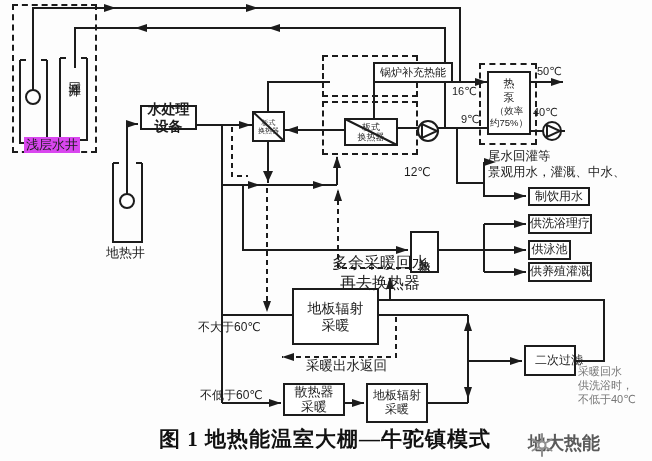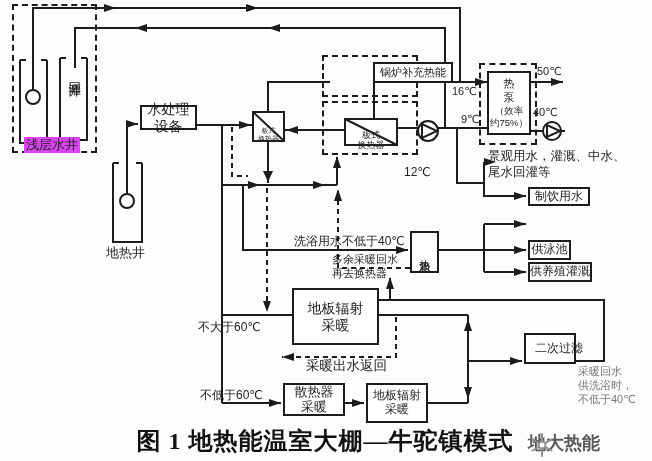--- a/index.html
+++ b/index.html
@@ -14,26 +14,26 @@
     display:flex;flex-direction:column;align-items:center;justify-content:center;
     line-height:1.15;text-align:center;box-sizing:border-box;white-space:nowrap;
   }
   .dashed{
     position:absolute;border:2px dashed #1c1c1c;background:transparent;box-sizing:border-box;
   }
   .lbl{position:absolute;white-space:nowrap;line-height:1.25;}
   .vtext{writing-mode:vertical-rl;text-orientation:upright;letter-spacing:1px;}
   .hxlbl{
     position:absolute;display:flex;flex-direction:column;align-items:center;justify-content:center;
-    color:#2a2a2a;line-height:1.1;text-align:center;margin-top:8px;
+    color:#2a2a2a;line-height:1.1;text-align:center;
   }
   #caption{
     position:absolute;left:90px;top:425px;width:470px;text-align:center;
     font-family:"Liberation Serif","DejaVu Serif",serif;font-weight:bold;
-    font-size:24px;letter-spacing:1px;color:#111;
+    font-size:21px;letter-spacing:1px;color:#111;
   }
   #logo{
     position:absolute;left:528px;top:431px;display:flex;align-items:center;gap:4px;
     color:#5a5a5a;font-weight:bold;font-size:18px;
   }
   .muted{color:#767676;}
 </style>
 </head>
 <body>
 
@@ -162,21 +162,21 @@
       <circle cx="552" cy="131" r="9" fill="#fff" stroke="#1c1c1c" stroke-width="2"></circle>
       <polygon points="547,125 547,137 560,131" fill="none" stroke="#1c1c1c" stroke-width="2"></polygon>
     </g>
   </svg>
 
   <div class="dashed" style="left:12px;top:4px;width:85px;height:149px;"></div>
   <div class="dashed" style="left:322px;top:55px;width:96px;height:42px;"></div>
   <div class="dashed" style="left:322px;top:101px;width:96px;height:54px;"></div>
   <div class="dashed" style="left:479px;top:63px;width:58px;height:82px;"></div>
 
-  <div class="box" style="left:140px;top:105px;width:57px;height:25px;font-size:14px;">
+  <div class="box" style="left:140px;top:105px;width:57px;height:25px;font-size:14px;font-weight:bold;">
     <span>水处理</span>
     <span>设备</span>
   </div>
 
   <div class="hxlbl" style="left:253px;top:113px;width:31px;height:27px;font-size:7px;">
     <span>板式</span>
     <span>换热器</span>
   </div>
   <div class="hxlbl" style="left:346px;top:121px;width:50px;height:23px;font-size:9px;">
     <span>板式</span>
@@ -207,52 +207,54 @@
   <div class="box" style="left:283px;top:383px;width:62px;height:33px;font-size:13px;">
     <span>散热器</span>
     <span>采暖</span>
   </div>
 
   <div class="box" style="left:366px;top:383px;width:62px;height:40px;font-size:12px;">
     <span>地板辐射</span>
     <span>采暖</span>
   </div>
 
-  <div class="box" style="left:524px;top:333px;width:52px;height:31px;font-size:12px;padding-left:18px;">
+  <div class="box" style="left:524px;top:345px;width:52px;height:31px;font-size:12px;padding-left:18px;">
     <span>二次过滤</span>
   </div>
 
   <div class="box" style="left:528px;top:187px;width:62px;height:19px;font-size:12px;">
     <span>制饮用水</span>
+  </div>
+  <div class="box" style="left:528px;top:214px;width:64px;height:20px;font-size:12px;">
+    <span>供洗浴理疗</span>
   </div>
   <div class="box" style="left:528px;top:240px;width:43px;height:20px;font-size:12px;">
     <span>供泳池</span>
   </div>
   <div class="box" style="left:528px;top:262px;width:64px;height:20px;font-size:12px;">
     <span>供养殖灌溉</span>
   </div>
 
   <div class="lbl" style="left:24px;top:137px;font-size:13px;background:#d946ef;padding:0 2px;">浅层水井</div>
   <div class="lbl vtext" style="left:66px;top:72px;font-size:12.5px;">回灌井</div>
   <div class="lbl" style="left:106px;top:245px;font-size:13px;">地热井</div>
 
   <div class="lbl" style="left:452px;top:85px;font-size:11px;">16℃</div>
   <div class="lbl" style="left:461px;top:113px;font-size:11px;">9℃</div>
   <div class="lbl" style="left:537px;top:65px;font-size:11px;">50℃</div>
   <div class="lbl" style="left:533px;top:106px;font-size:11px;">40℃</div>
   <div class="lbl" style="left:404px;top:165px;font-size:12px;">12℃</div>
 
   <div class="lbl" style="left:488px;top:149px;font-size:12.5px;">
+    <div>尾水回灌等</div>
     <div>景观用水，灌溉、中水、</div>
-    <div>尾水回灌等</div>
-  </div>
-
-  <div class="lbl" style="left:294px;top:234px;font-size:12px;">洗浴用水不低于40℃</div>
-
-  <div class="lbl" style="left:332px;top:253px;font-size:11px;text-align:left;">
+  </div>
+
+
+  <div class="lbl" style="left:332px;top:253px;font-size:16px;text-align:center;">
     <div>多余采暖回水</div>
     <div>再去换热器</div>
   </div>
 
   <div class="lbl" style="left:198px;top:320px;font-size:12px;">不大于60℃</div>
   <div class="lbl" style="left:200px;top:388px;font-size:12px;">不低于60℃</div>
 
   <div class="lbl" style="left:306px;top:358px;font-size:13.5px;">采暖出水返回</div>
 
   <div class="lbl muted" style="left:578px;top:365px;font-size:11px;">

